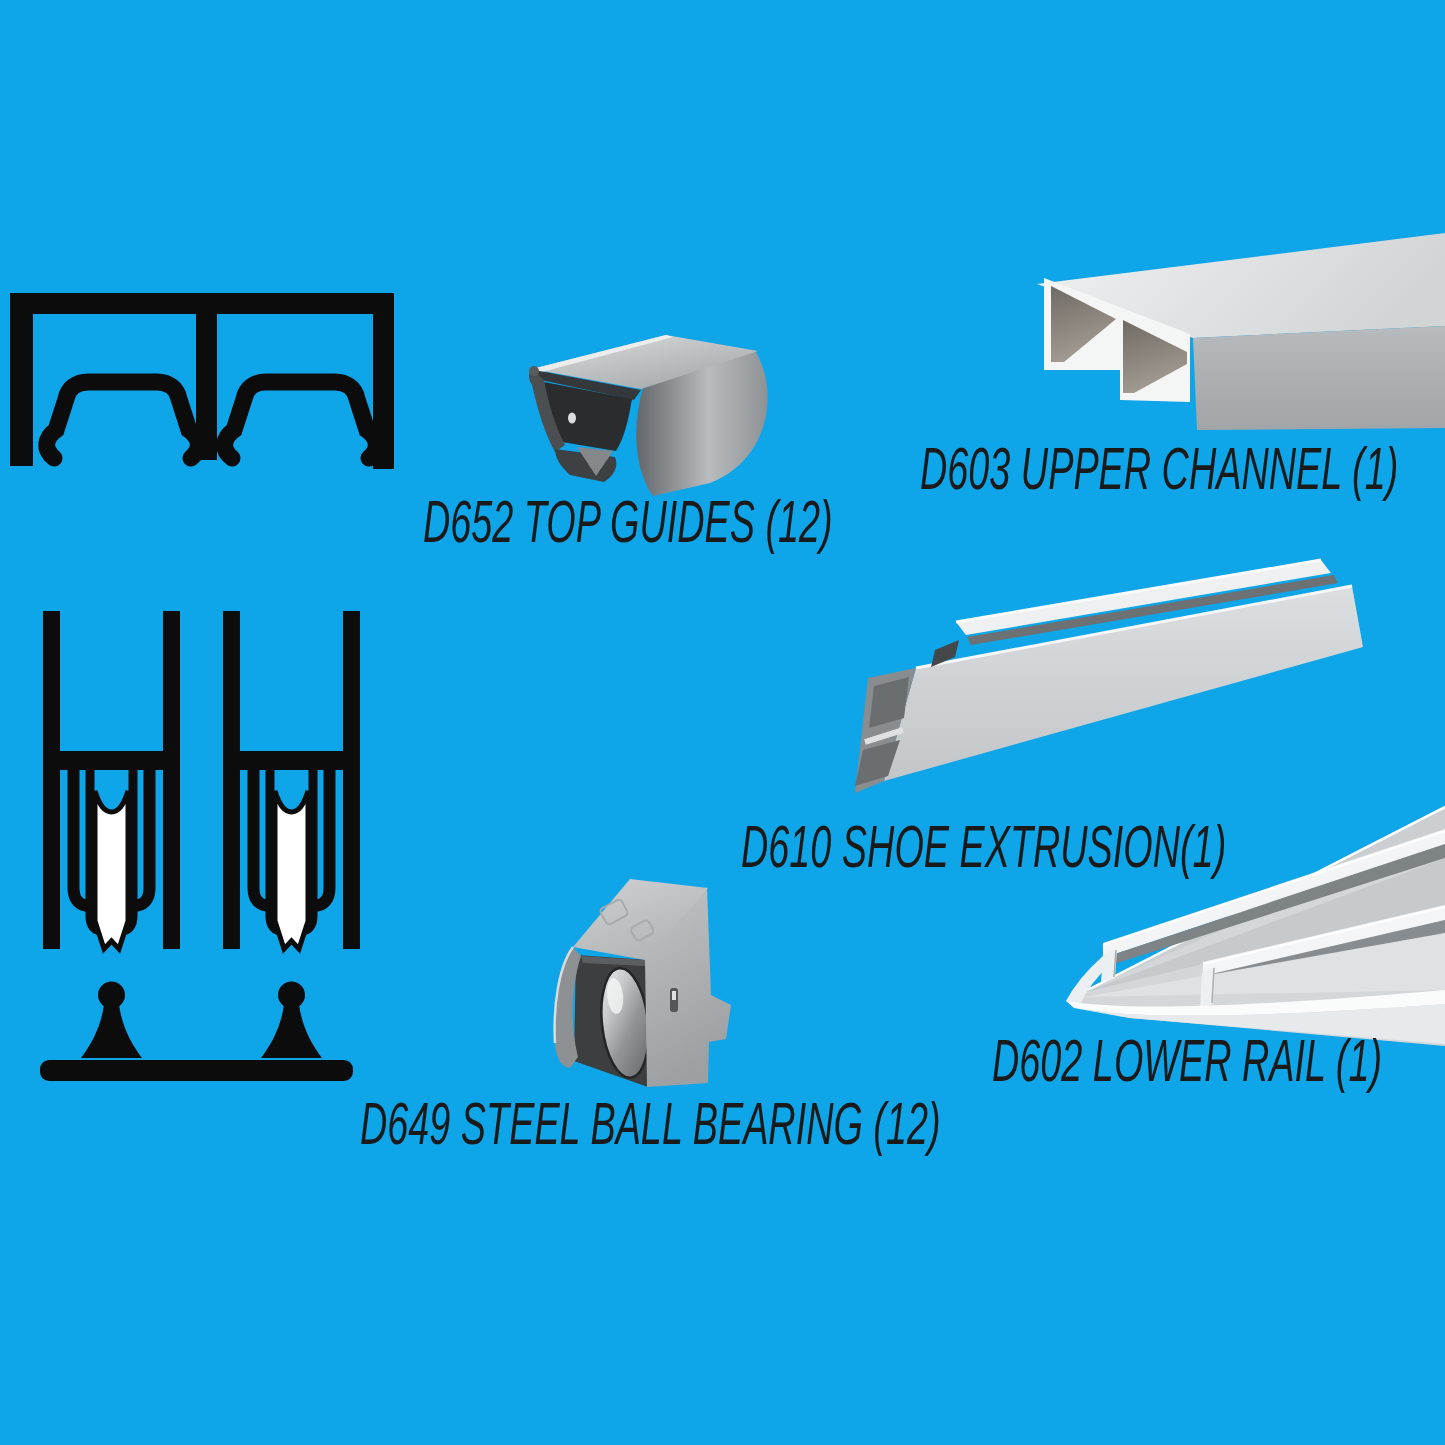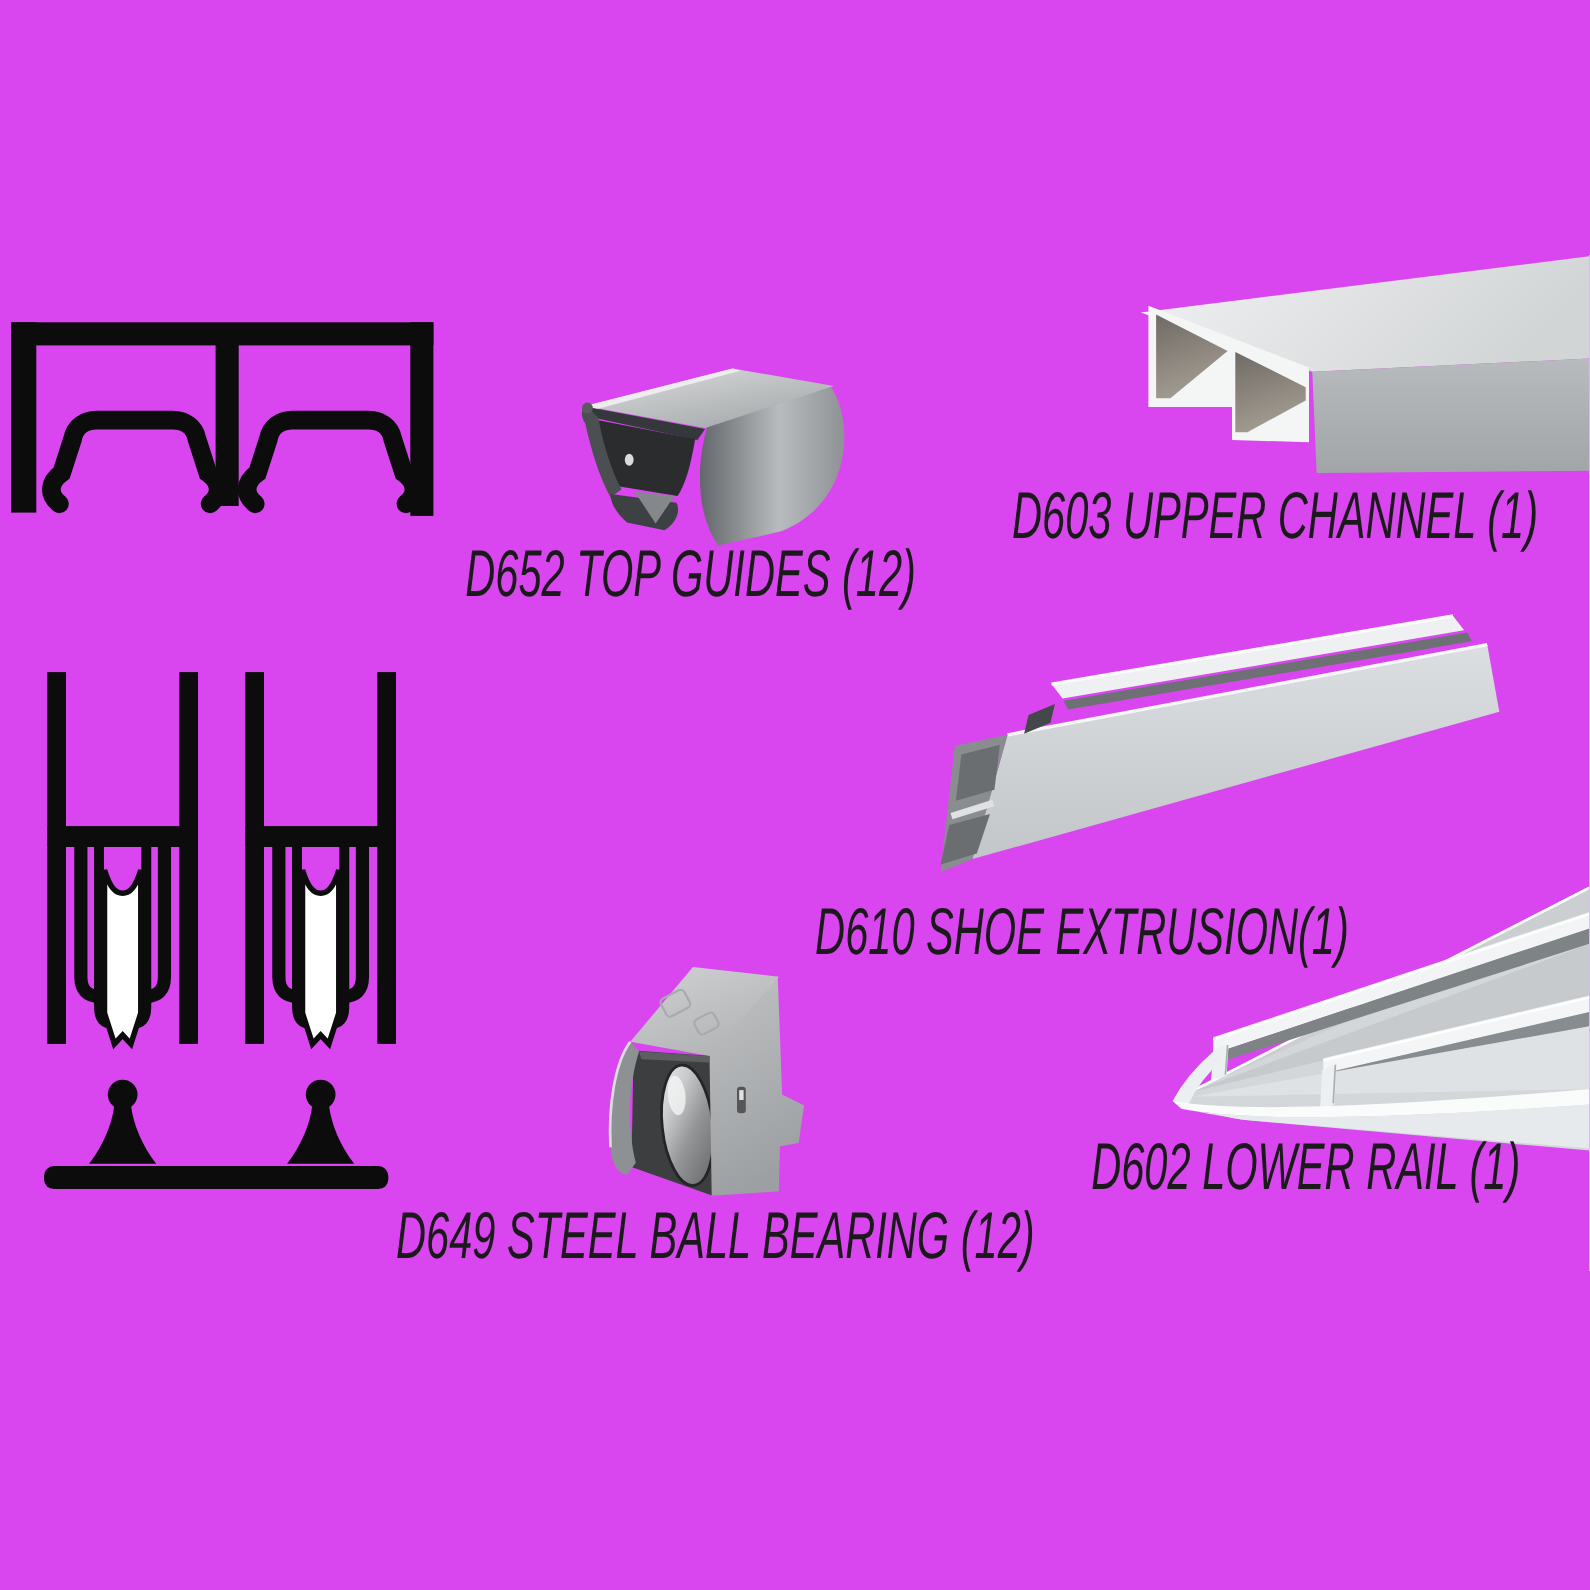--- a/index.html
+++ b/index.html
@@ -1,16 +1,16 @@
 <!DOCTYPE html>
 <html><head>
 <meta charset="utf-8">
 <style>
   html,body{margin:0;padding:0;background:#ffffff;}
-  #canvas{position:relative;width:1445px;height:1445px;background:#d946ef;overflow:hidden;
+  #canvas{position:relative;width:1445px;height:1445px;background:#0ea5e9;overflow:hidden;
           font-family:"Liberation Sans",sans-serif;}
   .art{position:absolute;}
   .part-label{
     position:absolute;
     font-family:"Liberation Sans",sans-serif;
     font-style:italic;
     font-weight:400;
     font-size:60px;
     line-height:1;
     color:#1a1a1a;

